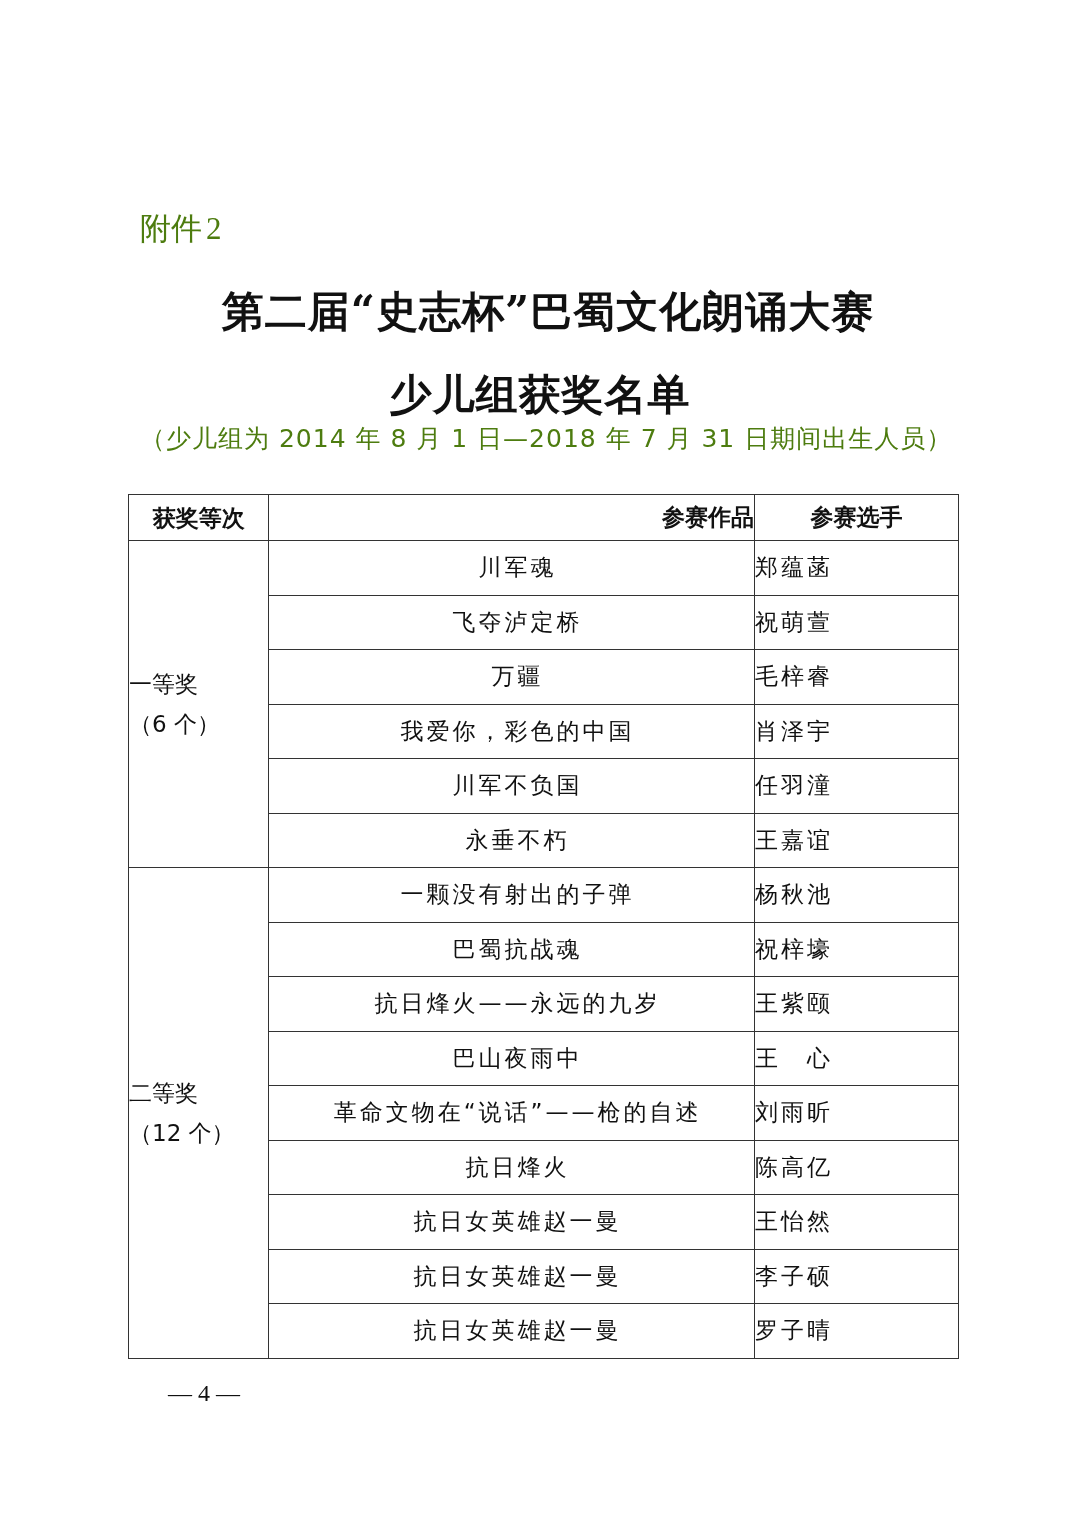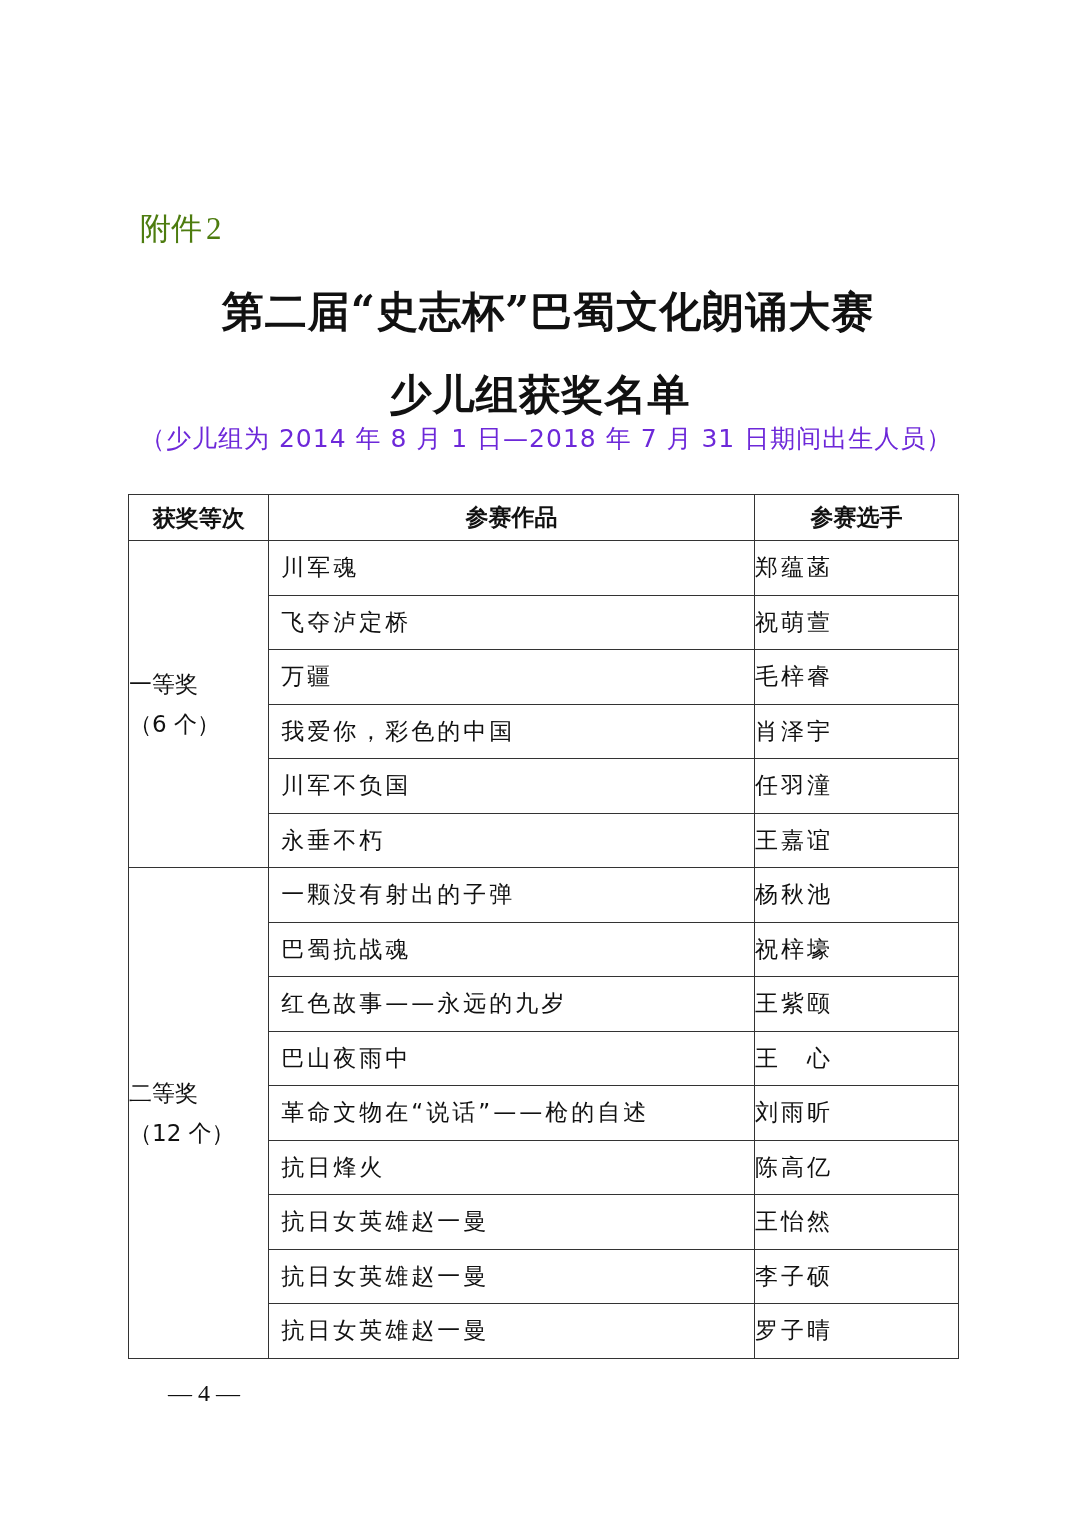--- a/index.html
+++ b/index.html
@@ -14,37 +14,37 @@
     .attach .num { font-family: "Liberation Serif", serif; margin-left: 4px; }
     .title {
       position: absolute; left: 0; width: 1080px; text-align: center;
       font-weight: bold; font-size: 42px; letter-spacing: 1px; color: #111;
       font-family: "DejaVu Serif", serif;
     }
     .title.l1 { top: 284px; left: 8px; }
     .title.l2 { top: 352px; margin-top: 15px; }
     .subtitle {
       position: absolute; left: 140px; top: 422px; width: 820px;
-      font-size: 25px; font-family: "DejaVu Sans", sans-serif; color: #6d28d9;
+      font-size: 25px; font-family: "DejaVu Sans", sans-serif; color: #4d7c0f;
       white-space: nowrap; letter-spacing: 1px;
     }
     table.awards {
       position: absolute; left: 128px; top: 494px;
       border-collapse: collapse; width: 831px;
       font-family: "DejaVu Sans", sans-serif; color: #111;
     }
     table.awards td, table.awards th {
       border: 1.5px solid #333; padding: 0;
     }
     table.awards th {
       height: 45px; font-size: 23px; font-weight: bold; text-align: center;
     }
     table.awards td { height: 53.5px; font-size: 23px; }
     .col-rank { width: 141px; vertical-align: middle; line-height: 40px; }
-    .col-work { width: 480px; text-align: left; padding-left: 12px !important; letter-spacing: 3px; }
+    .col-work { width: 480px; text-align: center; padding-left: 12px !important; letter-spacing: 3px; }
     .col-name { width: 206px; text-align: left; letter-spacing: 3px; }
     .page-num {
       position: absolute; left: 168px; top: 1380px;
       font-size: 24px; font-family: "Liberation Serif", serif; color: #111;
     }
   </style>
 </head>
 <body>
 
 <div class="attach">
@@ -53,21 +53,21 @@
 
 <div class="title l1">第二届“史志杯”巴蜀文化朗诵大赛</div>
 <div class="title l2">少儿组获奖名单</div>
 
 <div class="subtitle">（少儿组为 2014 年 8 月 1 日—2018 年 7 月 31 日期间出生人员）</div>
 
 <table class="awards">
   <thead>
     <tr>
       <th class="col-rank">获奖等次</th>
-      <th class="col-work" style="text-align:center;padding-left:0 !important;letter-spacing:0;">参赛作品</th>
+      <th class="col-work" style="text-align:right;padding-left:0 !important;letter-spacing:0;">参赛作品</th>
       <th class="col-name" style="letter-spacing:0;">参赛选手</th>
     </tr>
   </thead>
   <tbody>
 
     <tr>
       <td class="col-rank" rowspan="6">
         <div>一等奖</div>
         <div>（6 个）</div>
       </td>
@@ -101,21 +101,21 @@
         <div>（12 个）</div>
       </td>
       <td class="col-work">一颗没有射出的子弹</td>
       <td class="col-name">杨秋池</td>
     </tr>
     <tr>
       <td class="col-work">巴蜀抗战魂</td>
       <td class="col-name">祝梓壕</td>
     </tr>
     <tr>
-      <td class="col-work">红色故事——永远的九岁</td>
+      <td class="col-work">抗日烽火——永远的九岁</td>
       <td class="col-name">王紫颐</td>
     </tr>
     <tr>
       <td class="col-work">巴山夜雨中</td>
       <td class="col-name">王　心</td>
     </tr>
     <tr>
       <td class="col-work">革命文物在“说话”——枪的自述</td>
       <td class="col-name">刘雨昕</td>
     </tr>

